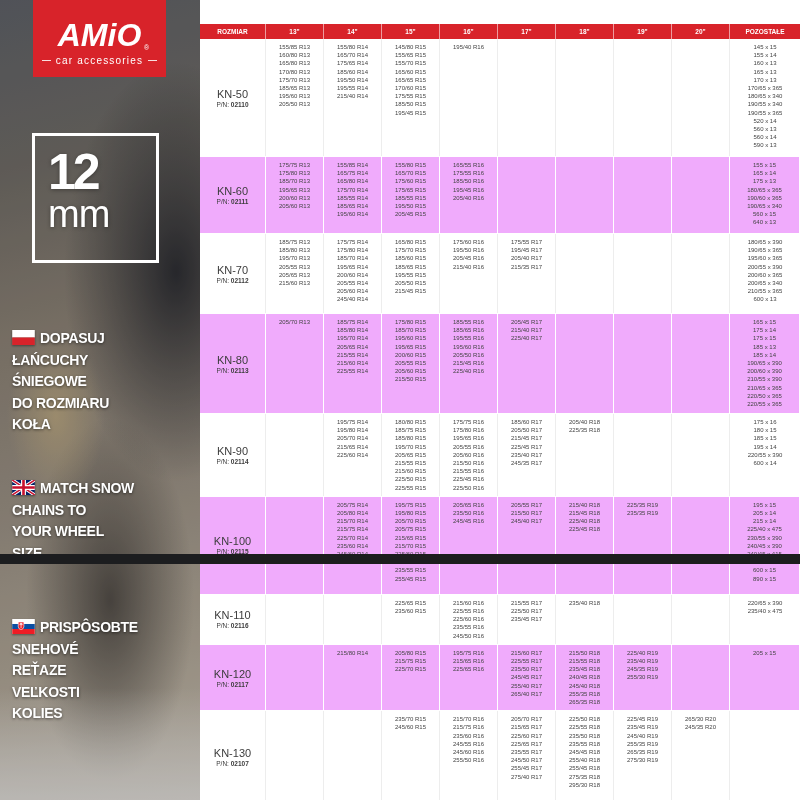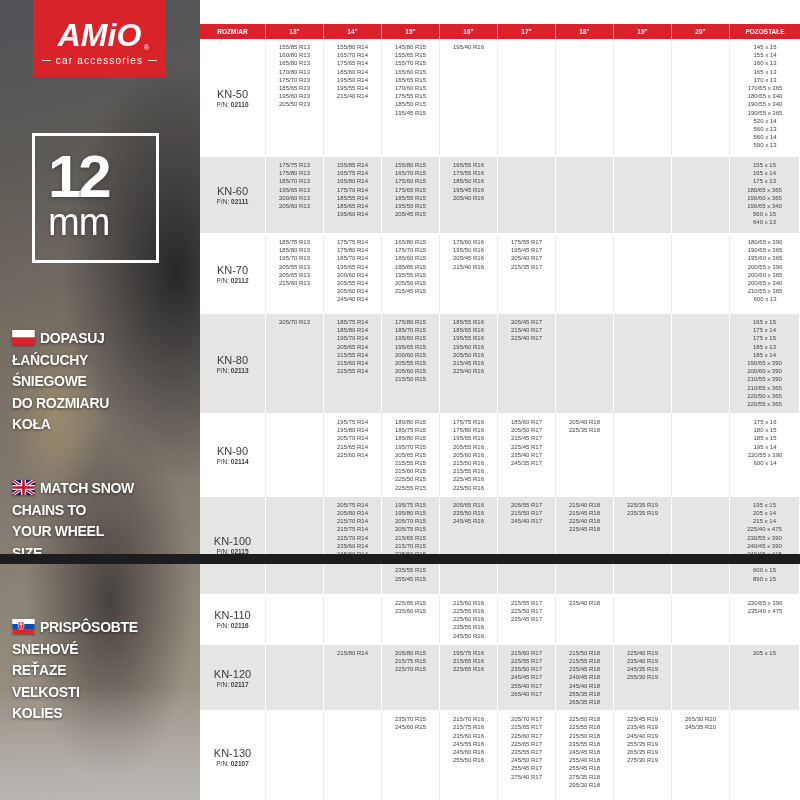--- a/index.html
+++ b/index.html
@@ -24,41 +24,41 @@
   .logo-text { color:#fff; font-weight:bold; font-style:italic; font-size:32px;
     letter-spacing:0px; line-height:1; position:relative; }
   .logo-reg { font-size:7px; font-style:normal; position:absolute; right:-8px; bottom:0px; font-weight:normal; }
   .logo-tagline { color:#fff; font-size:10px; letter-spacing:1.2px; margin-top:4px;
     display:flex; align-items:center; gap:5px; white-space:nowrap; }
   .logo-tagline::before, .logo-tagline::after { content:""; display:block; width:9px; height:1px; background:rgba(255,255,255,0.85); }
 
   .mm-badge { position:absolute; left:32px; top:133px; width:127px; height:130px;
     border:3px solid #fff; z-index:3; padding-left:13px; padding-top:16px;
     color:#fff; text-shadow:0 1px 4px rgba(0,0,0,0.35); }
-  .mm-value { font-size:60px; font-weight:bold; line-height:0.82; letter-spacing:-3px; }
+  .mm-value { font-size:50px; font-weight:bold; line-height:0.82; letter-spacing:-3px; }
   .mm-unit  { font-size:38px; font-weight:normal; line-height:1; letter-spacing:-1px; margin-top:2px; }
 
   .lang-block { position:absolute; left:12px; z-index:3; color:#fff; font-weight:bold;
     font-size:14px; line-height:21.5px; letter-spacing:-0.3px;
     text-shadow:0 1px 3px rgba(0,0,0,0.55); }
   .lang-line { white-space:nowrap; }
   .flag { display:inline-block; width:23px; height:15px; margin-right:5px;
     vertical-align:-2px; box-shadow:0 1px 2px rgba(0,0,0,0.4); }
   .flag svg { display:block; width:100%; height:100%; }
 
   
   :root { --red:#d8232a; }
   .table-wrap { position:absolute; left:200px; top:24px; width:600px; z-index:2; }
   .t-row { display:grid; grid-template-columns:66px repeat(8,58px) 70px; }
   .t-head { background:var(--red); }
   .t-head .h-cell { color:#fff; font-size:6.5px; font-weight:bold; text-align:center;
     line-height:15px; height:15px; border-right:1px solid rgba(255,255,255,0.55); }
   .t-head .h-cell:last-child { border-right:none; }
   .body-row { border-bottom:1px solid #fff; }
-  .body-row.alt { background:#e5e5e5; }
+  .body-row.alt { background:#f0abfc; }
   .cell { border-right:1px solid rgba(0,0,0,0.07); padding:4px 1px 4px 1px; text-align:center; }
   .body-row.alt .cell { border-right:1px solid #fff; }
   .cell:last-child { border-right:none; }
   .model-cell { display:flex; flex-direction:column; align-items:center; justify-content:center; }
   .model-name { font-size:11px; color:#3c3c3c; font-weight:normal; letter-spacing:0; }
   .model-pn { font-size:6.5px; color:#3c3c3c; margin-top:1px; }
   .model-pn b { font-weight:bold; }
   .tire { font-size:6px; line-height:8.2px; color:#444; white-space:nowrap; }
 
   .bottom-bar { position:absolute; left:0; bottom:0; width:800px; height:10px;

